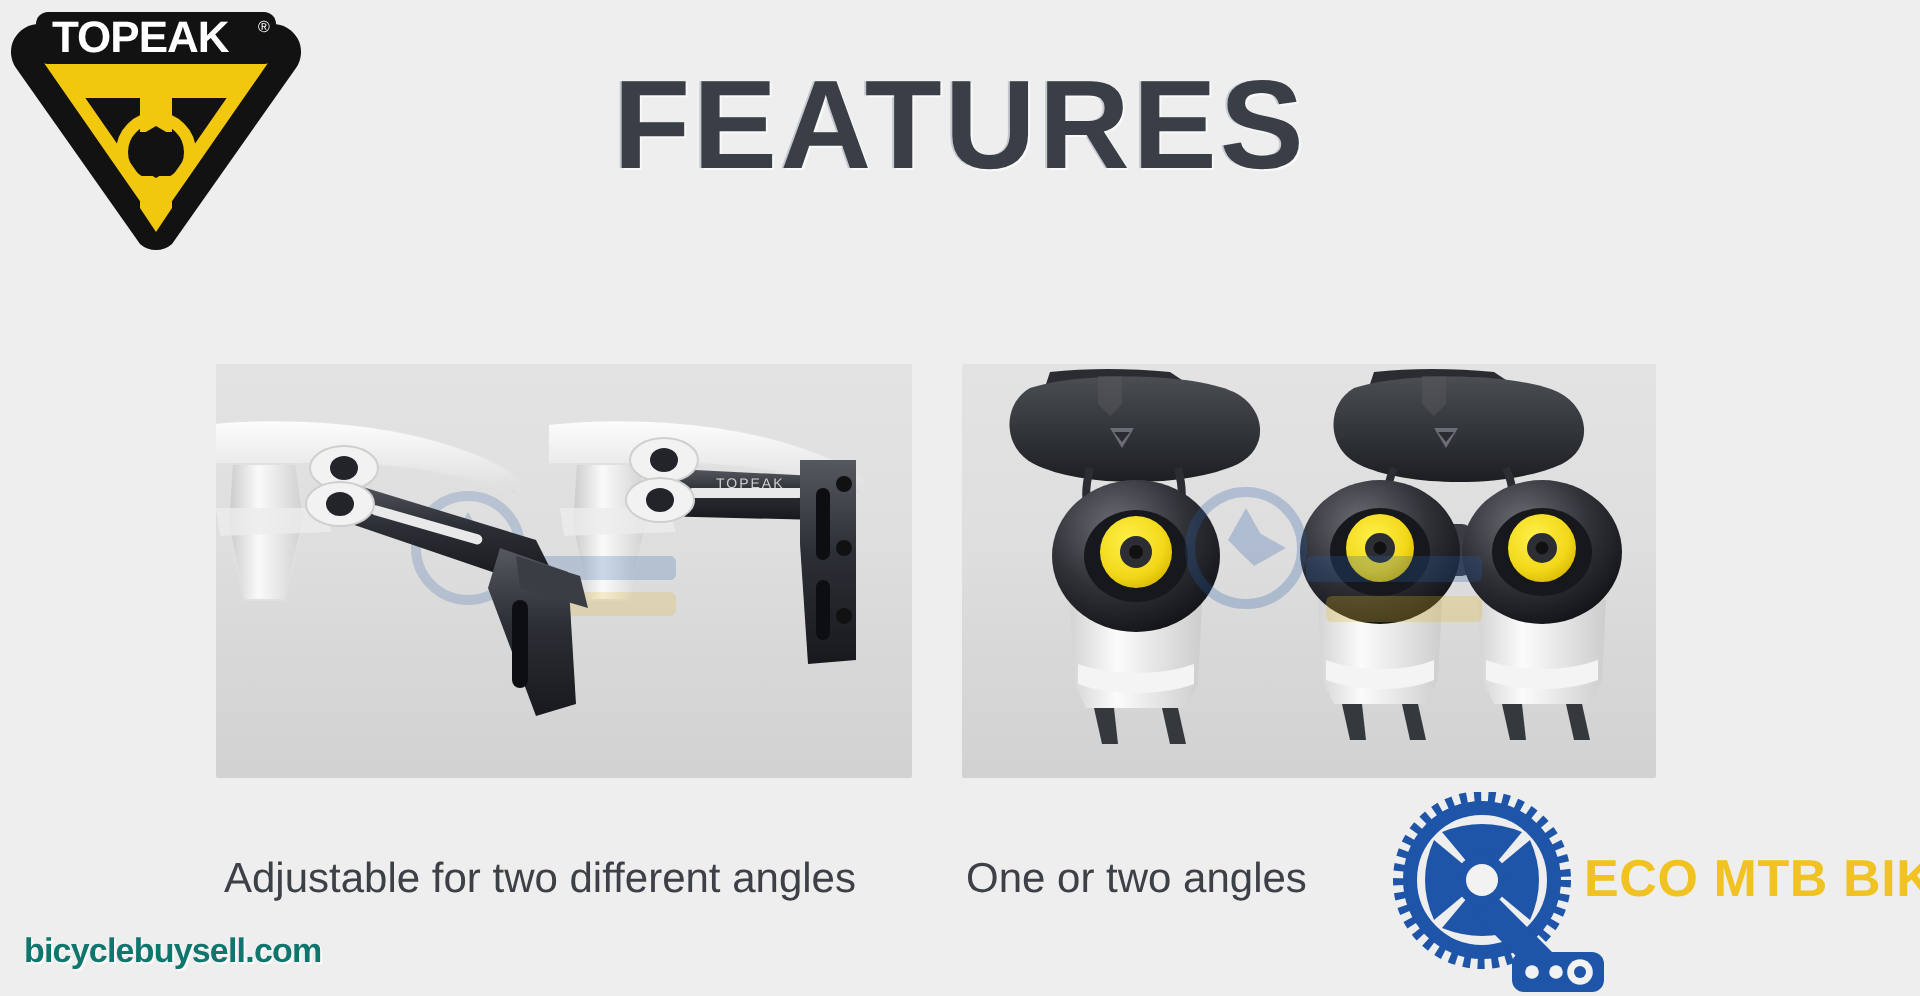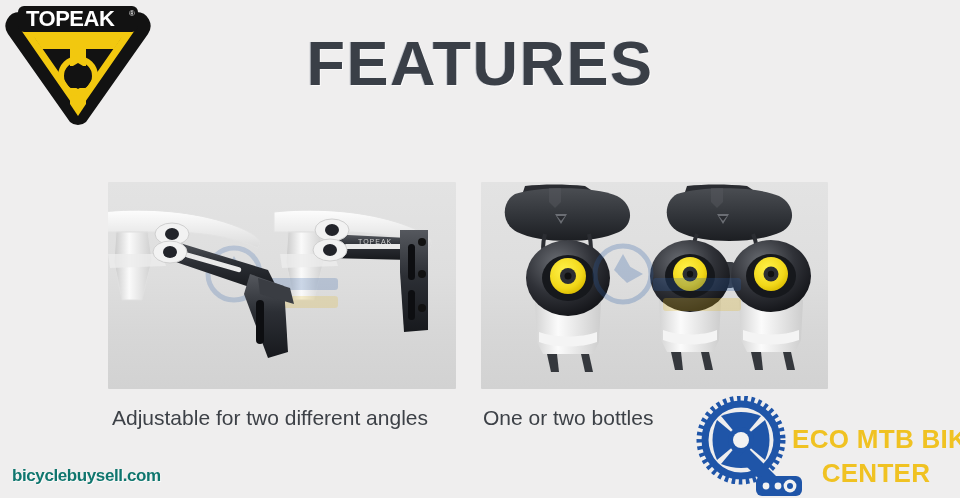--- a/index.html
+++ b/index.html
@@ -50,21 +50,21 @@
     overflow: hidden;
     border-radius: 1px;
   }
   #panel-angles { left: 108px; width: 348px; }
   #panel-bottles { left: 481px; width: 347px; }
   .photo-panel svg { position: absolute; left:0; top:0; width:100%; height:100%; }
 
   
   .caption {
     position: absolute;
-    top: 406px;
+    top: 428px;
     font-size: 21px;
     color: #3d4147;
     font-family: "Liberation Sans", sans-serif;
     white-space: nowrap;
   }
   #caption-angles { left: 112px; }
   #caption-bottles { left: 483px; }
 
   
   #site-watermark {
@@ -298,21 +298,21 @@
       <circle cx="142" cy="92" r="28" fill="none" stroke="#2b5ea8" stroke-width="5"></circle>
       <path d="M142 72 L151 88 L142 97 L133 88 Z" fill="#2b5ea8"></path>
       <path d="M162 92 L146 101 L137 92 L146 83 Z" fill="#2b5ea8"></path>
       <rect x="172" y="96" width="88" height="13" rx="3" fill="#2b5ea8"></rect>
       <rect x="182" y="116" width="78" height="13" rx="3" fill="#e3b924"></rect>
     </g>
   </svg>
 </div>
 
 <div class="caption" id="caption-angles">Adjustable for two different angles</div>
-<div class="caption" id="caption-bottles">One or two bottles</div>
+<div class="caption" id="caption-bottles">One or two angles</div>
 
 <div id="site-watermark">bicyclebuysell.com</div>
 
 <div id="brand-logo">
   <div id="brand-mark">
     <svg viewBox="0 0 108 100" xmlns="http://www.w3.org/2000/svg">
       <g fill="#1f55a8">
 
         <circle cx="47" cy="44" r="41" fill="none" stroke="#1f55a8" stroke-width="7" stroke-dasharray="3.5 3.5"></circle>
         <circle cx="47" cy="44" r="36" fill="none" stroke="#1f55a8" stroke-width="7"></circle>
@@ -330,15 +330,14 @@
         <rect x="62" y="80" width="46" height="20" rx="6"></rect>
       </g>
       <circle cx="72" cy="90" r="3.4" fill="#f2f2f2"></circle>
       <circle cx="84" cy="90" r="3.4" fill="#f2f2f2"></circle>
       <circle cx="96" cy="90" r="6.4" fill="#f2f2f2"></circle>
       <circle cx="96" cy="90" r="3" fill="#1f55a8"></circle>
     </svg>
   </div>
   <div id="brand-text">
     <div class="brand-line" id="brand-line-1">ECO MTB BIKE</div>
-    <div class="brand-line" id="brand-line-2">CENTER</div>
   </div>
 </div>
 
 </body></html>

